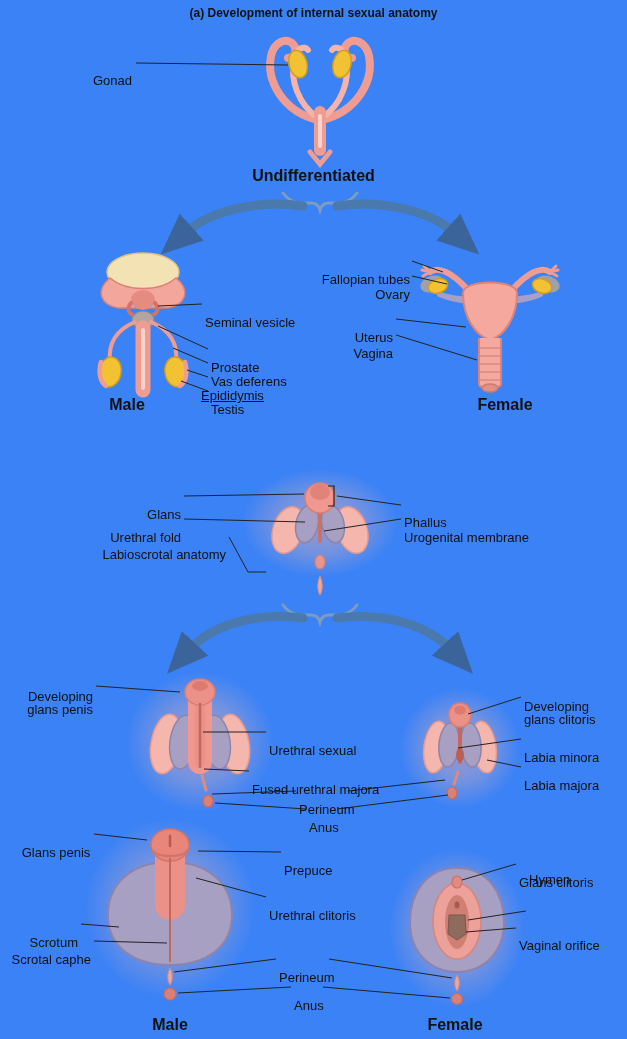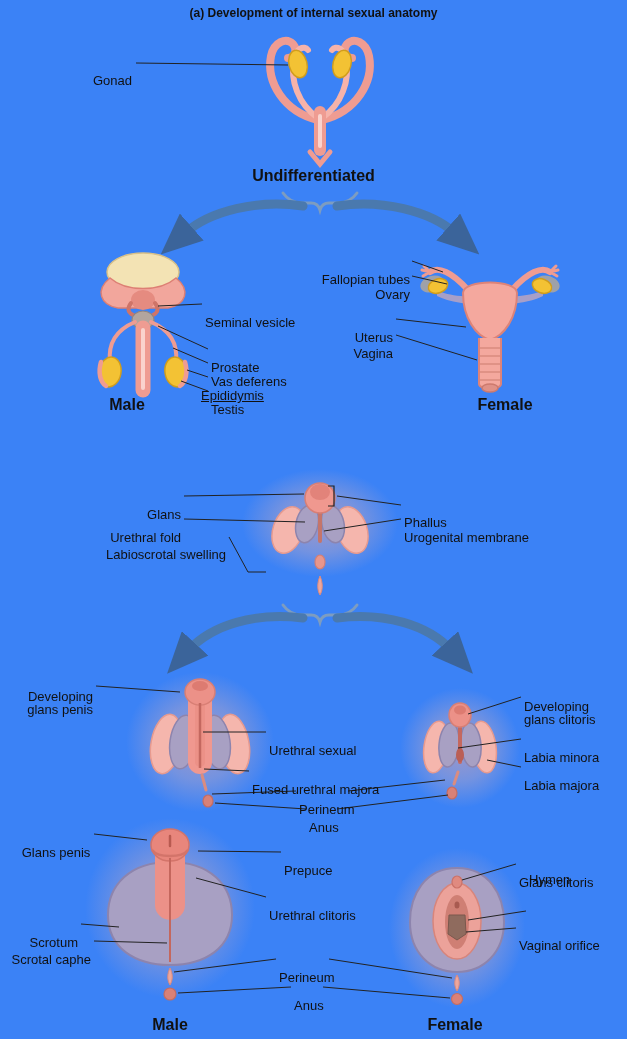--- a/index.html
+++ b/index.html
@@ -206,21 +206,21 @@
 
   <div class="lbl right" style="left:318px; top:255px; width:92px;">Fallopian tubes</div>
   <div class="lbl right" style="left:318px; top:270px; width:92px;">Ovary</div>
   <div class="lbl right" style="left:318px; top:313px; width:75px;">Uterus</div>
   <div class="lbl right" style="left:318px; top:329px; width:75px;text-align:right;">Vagina</div>
   <div class="cap" style="left:465px; top:396px; width:80px;">Female</div>
 
 
   <div class="lbl right" style="left:111px; top:490px; width:70px;">Glans</div>
   <div class="lbl right" style="left:101px; top:513px; width:80px;">Urethral fold</div>
-  <div class="lbl right" style="left:83px; top:530px; width:143px;">Labioscrotal swelling</div>
+  <div class="lbl right" style="left:83px; top:530px; width:143px;">Labioscrotal anatomy</div>
   <div class="lbl" style="left:404px; top:498px;">Phallus</div>
   <div class="lbl" style="left:404px; top:513px;">Urogenital membrane</div>
 
   <div class="lbl right" style="left:23px; top:672px; width:70px;">Developing glans penis</div>
   <div class="lbl" style="left:269px; top:726px;">Urethral sexual</div>
   <div class="lbl" style="left:252px; top:765px;">Fused urethral majora</div>
   <div class="lbl" style="left:299px; top:785px;">Perineum</div>
   <div class="lbl" style="left:309px; top:803px;">Anus</div>
   <div class="lbl" style="left:524px; top:682px; width:88px;">Developing glans clitoris</div>
   <div class="lbl" style="left:524px; top:733px;">Labia minora</div>

